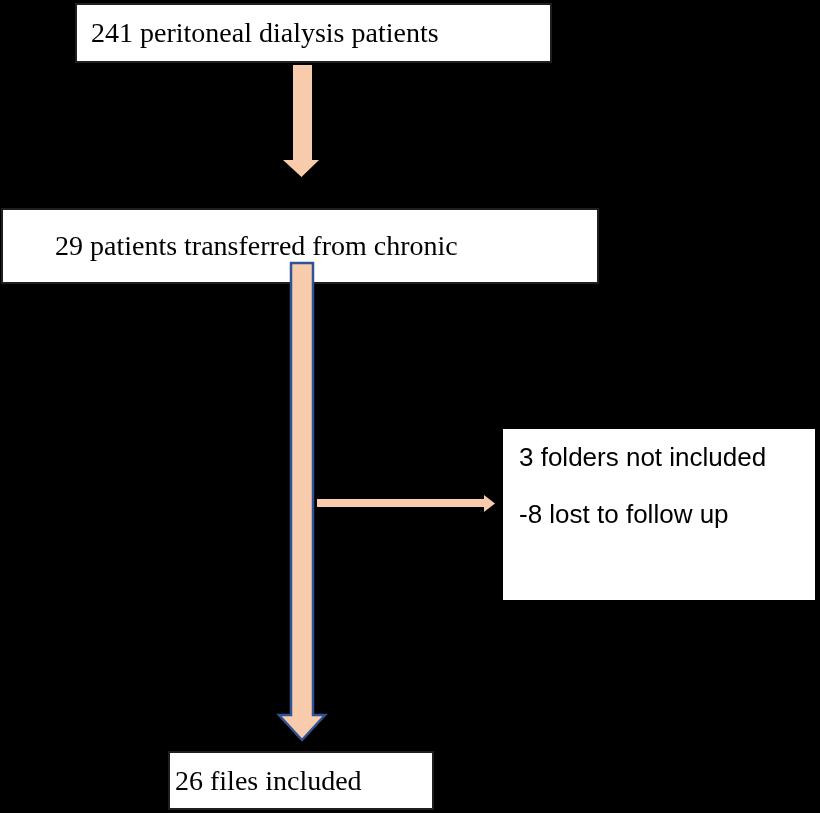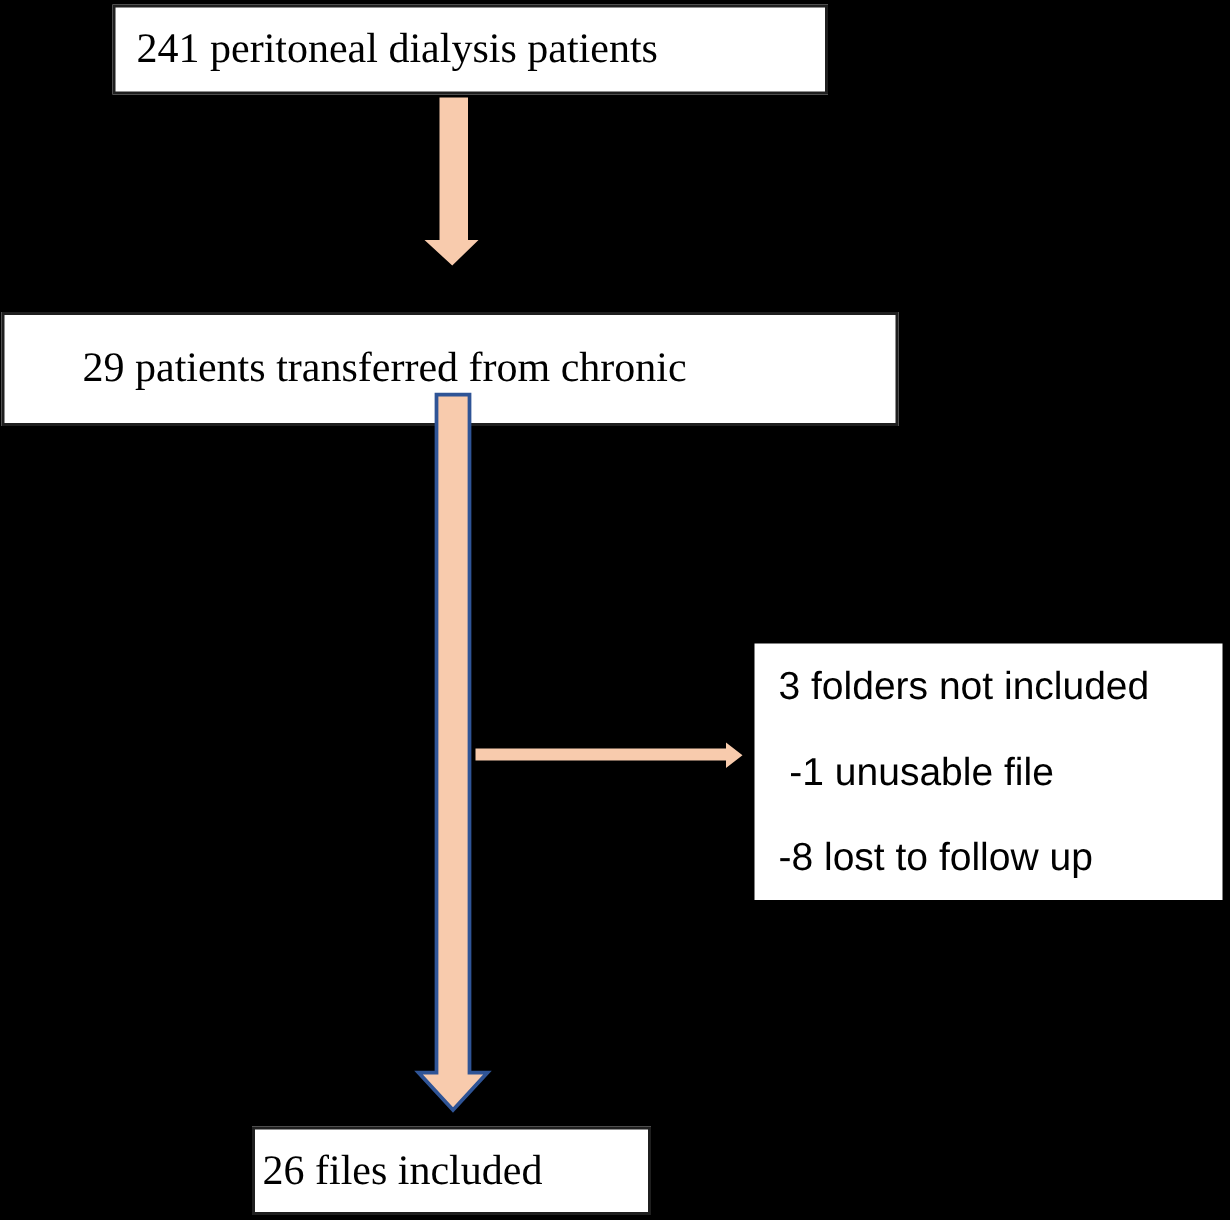--- a/index.html
+++ b/index.html
@@ -75,21 +75,20 @@
   <div class="box" id="box-total">
     <span class="serif-text">241 peritoneal dialysis patients</span>
   </div>
 
   <div class="box" id="box-transferred">
     <span class="serif-text">29 patients transferred from chronic</span>
   </div>
 
   <div class="box" id="box-excluded">
     <div class="excluded-line">3 folders not included</div>
-    <div class="excluded-line"> -1 unusable file</div>
     <div class="excluded-line">-8 lost to follow up</div>
   </div>
 
   <div class="box" id="box-included">
     <span class="serif-text">26 files included</span>
   </div>
 
   <svg id="arrow-layer" viewBox="0 0 820 813" xmlns="http://www.w3.org/2000/svg">
 
     <polygon points="293,65 312,65 312,160 319,160 301.5,177 283,160 293,160" fill="#f8cbad"></polygon>

